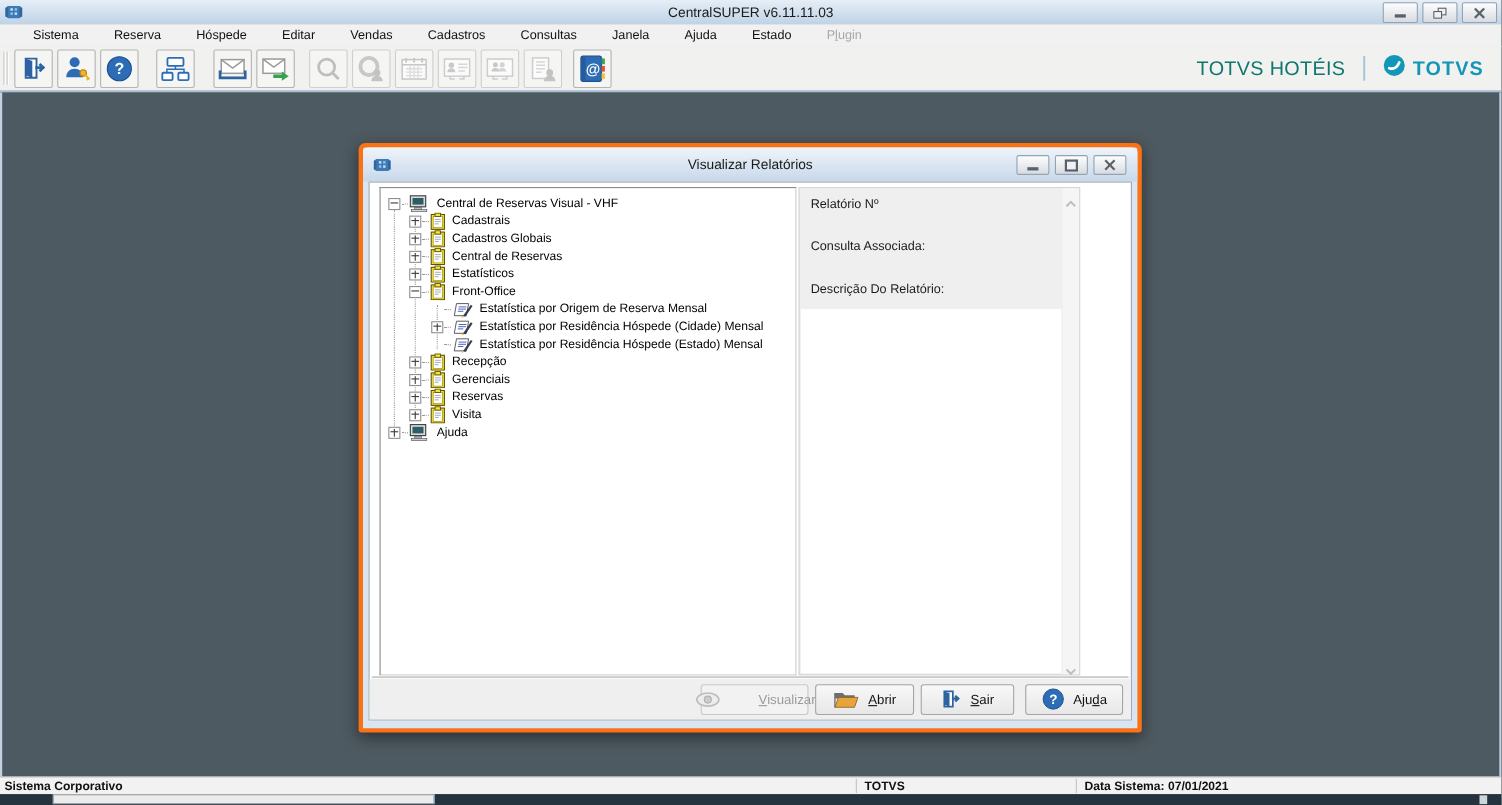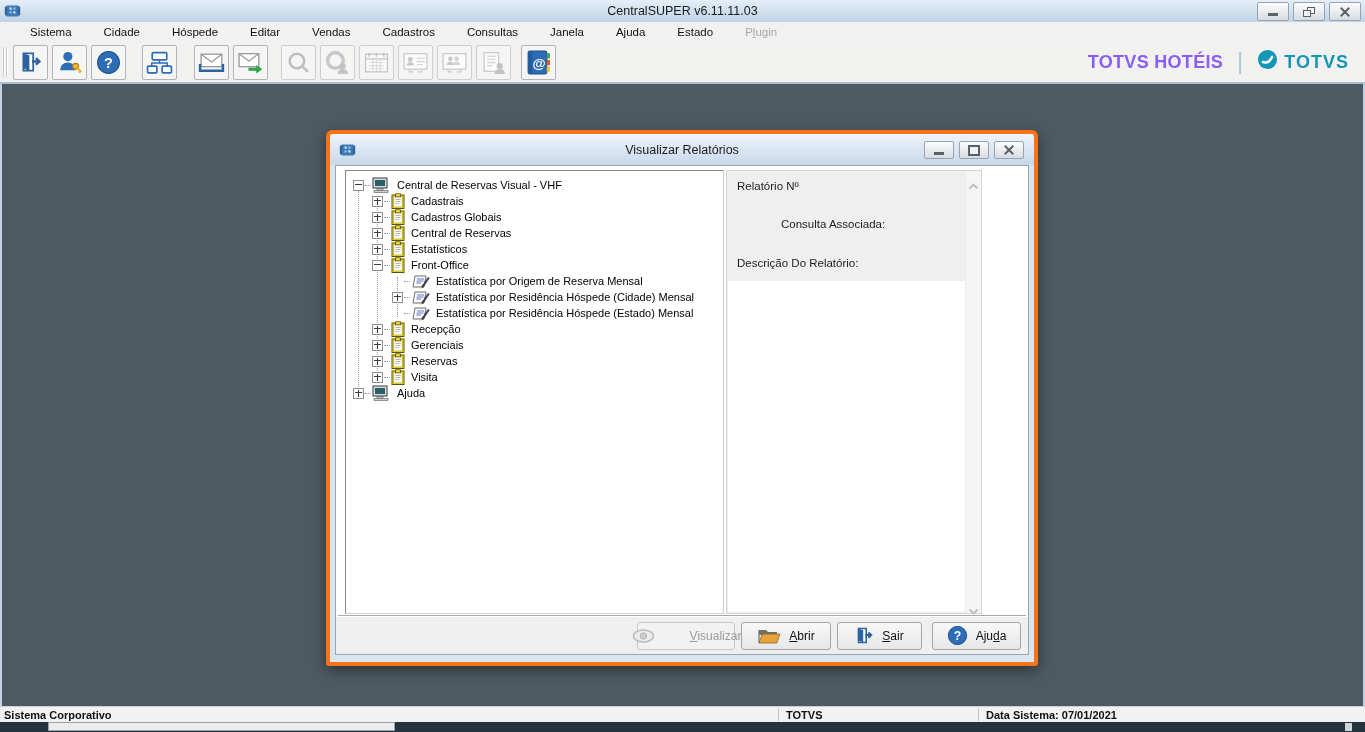--- a/index.html
+++ b/index.html
@@ -32,21 +32,21 @@
   .menu-item u{text-decoration:underline;}
 
   
   #toolbar{position:absolute;left:0;top:42px;right:0;height:40px;background:#f1f1ef;
     border-bottom:2px solid #a9bed2;display:flex;align-items:center;padding-left:3px;}
   .grip{width:1px;height:30px;background:#c9c9c9;margin-right:2px;box-shadow:1px 0 0 #fff;}
   .tbtn{width:33px;height:33px;border:1px solid #b3b3b3;border-radius:2px;background:#f5f5f3;
     display:flex;align-items:center;justify-content:center;margin-right:4px;flex:0 0 auto;}
   .tbtn.disabled{border-color:#cfcfcf;}
   #brand{position:absolute;right:16px;top:0;height:40px;display:flex;align-items:center;gap:14px;}
-  #brand .product{font-size:18px;font-weight:bold;color:#8b5cf6;letter-spacing:.3px;}
+  #brand .product{font-size:18px;font-weight:normal;color:#0f766e;letter-spacing:.3px;}
   #brand .sep{font-size:24px;color:#aac9d6;font-weight:100;margin-top:-3px;}
   #brand .company{display:flex;align-items:center;gap:6px;font-size:18px;font-weight:bold;color:#1496b8;letter-spacing:1px;}
 
   
   #desktop{position:absolute;left:0;top:84px;right:0;height:622px;background:#4e5a61;
     border-left:2px solid #c3d2e0;border-right:2px solid #c3d2e0;box-sizing:border-box;}
 
   
   #dialog{position:absolute;left:326px;top:130px;width:712px;height:536px;background:#d9e5f2;
     border:4px solid #f97316;border-radius:6px 6px 3px 3px;box-shadow:0 4px 14px rgba(0,0,0,.45);box-sizing:border-box;}
@@ -69,21 +69,21 @@
   .exp .v{position:absolute;top:1px;bottom:1px;left:3.5px;width:1px;background:#3c3c3c;}
   .exp-spacer{width:11px;flex:0 0 auto;}
   .dots{width:6px;border-top:1px dotted #9a9a9a;margin:0 1px;flex:0 0 auto;}
   .tree-ico{display:flex;align-items:center;margin-right:4px;flex:0 0 auto;}
   .tree-label{padding:0 2px;}
   .guide{position:absolute;border-left:1px dotted #9a9a9a;width:0;}
 
   
   #details{position:absolute;left:390px;top:4px;width:256px;bottom:40px;background:#efefef;border:1px solid #d6d6d6;box-sizing:border-box;}
   .det-label{position:absolute;left:10px;font-size:11.5px;color:#1c1c1c;}
-  #det-report{top:9px;} #det-query{top:47px;margin-left:44px;} #det-desc{top:86px;}
+  #det-report{top:9px;} #det-query{top:47px;} #det-desc{top:86px;}
   #desc-box{position:absolute;left:1px;right:1px;top:110px;bottom:1px;background:#fff;font-size:11px;color:#222;}
   #desc-scroll{position:absolute;right:0;top:0;bottom:0;width:15px;background:#f5f5f5;border-left:1px solid #ededed;}
   .chev{position:absolute;left:2px;width:11px;height:7px;}
   .chev.up{top:5px;} .chev.down{bottom:5px;}
 
   
   #dlg-sep{position:absolute;left:2px;right:2px;bottom:38px;height:1px;background:#a9a9a9;box-shadow:0 1px 0 #fff;}
   #btn-strip{position:absolute;left:0;right:0;bottom:0;height:37px;background:#efefef;
     display:flex;align-items:center;justify-content:flex-end;padding-right:7px;gap:6px;}
   .dlg-btn{height:28px;display:flex;align-items:center;justify-content:center;gap:8px;
@@ -134,21 +134,21 @@
           <span class="g-restore"></span>
         </span>
         <span class="winbtn">
           <span class="g-close"></span>
         </span>
       </span>
   </div>
 
   <div id="menubar">
       <span class="menu-item">Sistema</span>
-      <span class="menu-item">Cidade</span>
+      <span class="menu-item">Reserva</span>
       <span class="menu-item">Hóspede</span>
       <span class="menu-item">Editar</span>
       <span class="menu-item">Vendas</span>
       <span class="menu-item">Cadastros</span>
       <span class="menu-item">Consultas</span>
       <span class="menu-item">Janela</span>
       <span class="menu-item">Ajuda</span>
       <span class="menu-item">Estado</span>
       <span class="menu-item disabled">P<u>l</u>ugin</span>
     </div>

